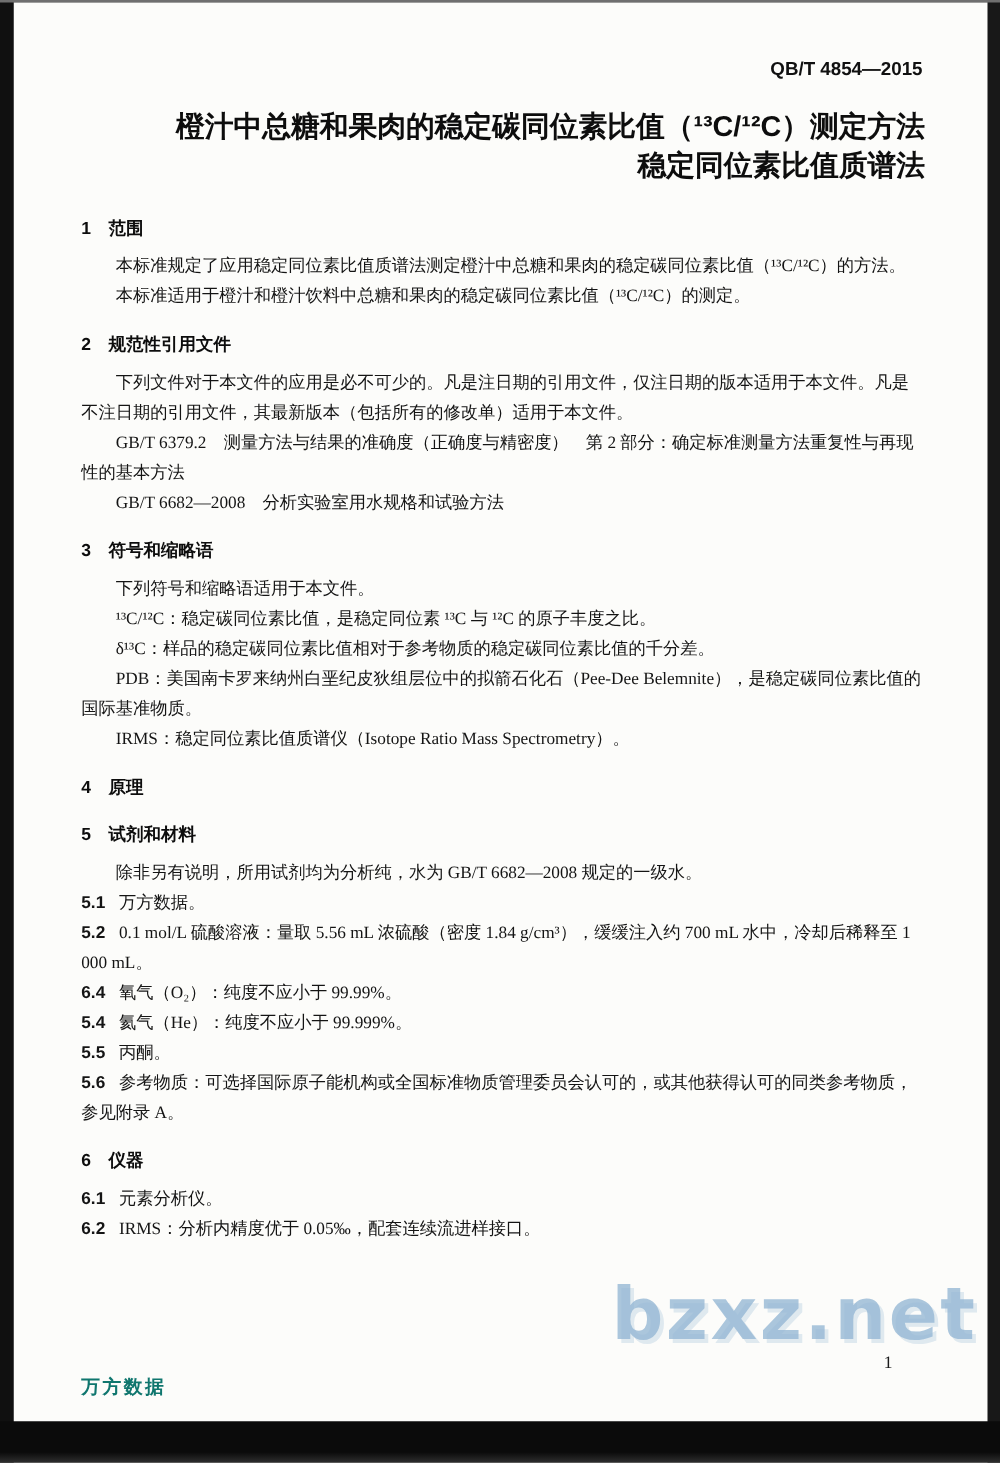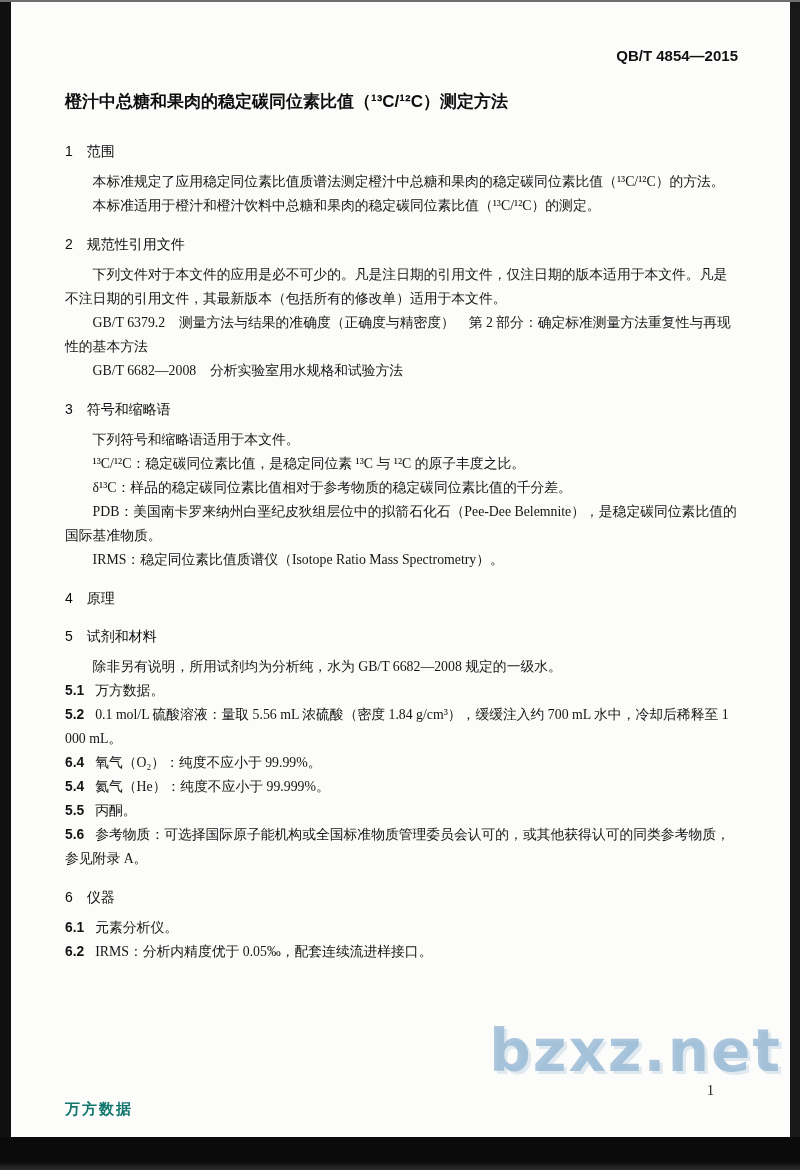--- a/index.html
+++ b/index.html
@@ -25,28 +25,28 @@
     padding:44px 50px 0 54px;
     font-size:13.8px; line-height:24px; color:#141414;
   }
   .std-number {
     text-align:right;
     font-family:"Liberation Sans","DejaVu Sans",sans-serif;
     font-weight:bold; font-size:15px; line-height:20px;
     padding-right:2px; color:#101010;
   }
   .doc-title {
-    margin-top:20px; text-align:left;
+    margin-top:20px; text-align:right;
     font-family:"Liberation Sans","DejaVu Sans",sans-serif;
-    font-weight:bold; font-size:17px; line-height:31px; color:#0d0d0d;
+    font-weight:bold; font-size:23px; line-height:31px; color:#0d0d0d;
   }
   .sec-heading {
     margin:14px 0 7px;
     font-family:"Liberation Sans","DejaVu Sans",sans-serif;
-    font-weight:normal; font-size:14px; line-height:24px; color:#0d0d0d;
+    font-weight:bold; font-size:14px; line-height:24px; color:#0d0d0d;
   }
   .sec-heading.first { margin-top:22px; }
   .sec-num { margin-right:14px; }
   .para { text-indent:2em; }
   .clause { text-indent:0; }
   .clause-num {
     font-family:"Liberation Sans","DejaVu Sans",sans-serif;
     font-weight:bold; margin-right:11px;
   }
   .watermark {
@@ -75,20 +75,21 @@
 <div class="edge edge-bottom"></div>
 <div class="edge edge-top"></div>
 
 <div class="page">
   <div class="content">
 
     <div class="std-number">QB/T 4854—2015</div>
 
     <div class="doc-title">
       <div>橙汁中总糖和果肉的稳定碳同位素比值（¹³C/¹²C）测定方法</div>
+      <div>稳定同位素比值质谱法</div>
     </div>
 
     <div class="sec-heading first">
       <span class="sec-num">1</span><span>范围</span>
     </div>
     <p class="para">本标准规定了应用稳定同位素比值质谱法测定橙汁中总糖和果肉的稳定碳同位素比值（¹³C/¹²C）的方法。</p>
     <p class="para">本标准适用于橙汁和橙汁饮料中总糖和果肉的稳定碳同位素比值（¹³C/¹²C）的测定。</p>
 
     <div class="sec-heading">
       <span class="sec-num">2</span><span>规范性引用文件</span>

